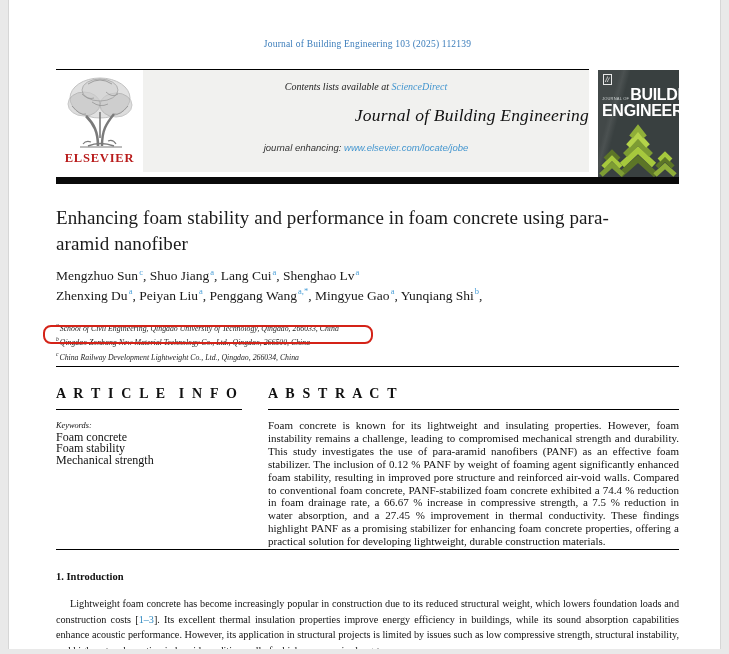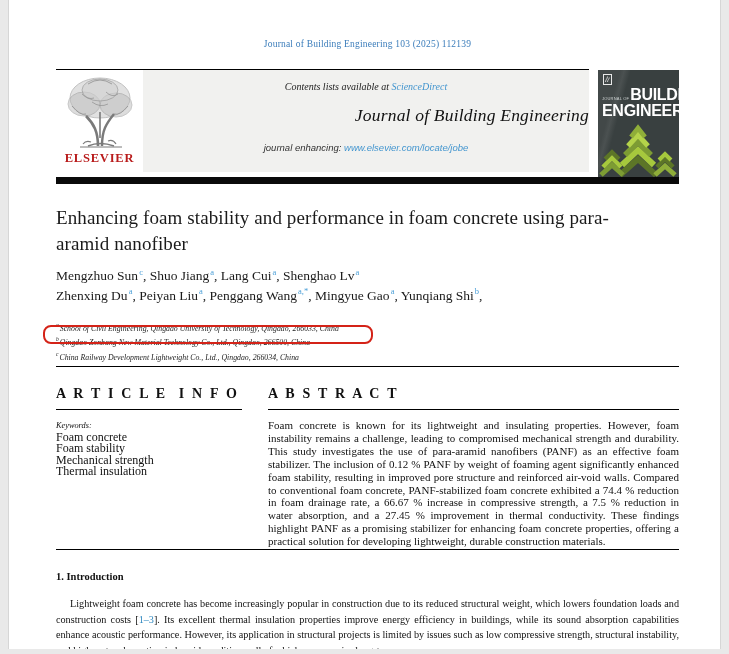--- a/index.html
+++ b/index.html
@@ -158,21 +158,20 @@
 
     <div class="rule r1"></div>
 
     <div class="info-col">
       <div class="colhead">A R T I C L E  I N F O</div>
       <div class="colrule"></div>
       <div class="kw-label">Keywords:</div>
       <div class="kw">Foam concrete</div>
       <div class="kw">Foam stability</div>
       <div class="kw">Mechanical strength</div>
-      <div class="kw">Thermal insulation</div>
     </div>
 
     <div class="abs-col">
       <div class="colhead">A B S T R A C T</div>
       <div class="colrule"></div>
       <p class="abs-text">Foam concrete is known for its lightweight and insulating properties. However, foam instability remains a challenge, leading to compromised mechanical strength and durability. This study investigates the use of para-aramid nanofibers (PANF) as an effective foam stabilizer. The inclusion of 0.12 % PANF by weight of foaming agent significantly enhanced foam stability, resulting in improved pore structure and reinforced air-void walls. Compared to conventional foam concrete, PANF-stabilized foam concrete exhibited a 74.4 % reduction in foam drainage rate, a 66.67 % increase in compressive strength, a 7.5 % reduction in water absorption, and a 27.45 % improvement in thermal conductivity. These findings highlight PANF as a promising stabilizer for enhancing foam concrete properties, offering a practical solution for developing lightweight, durable construction materials.</p>
     </div>
 
     <div class="rule r2"></div>
 

